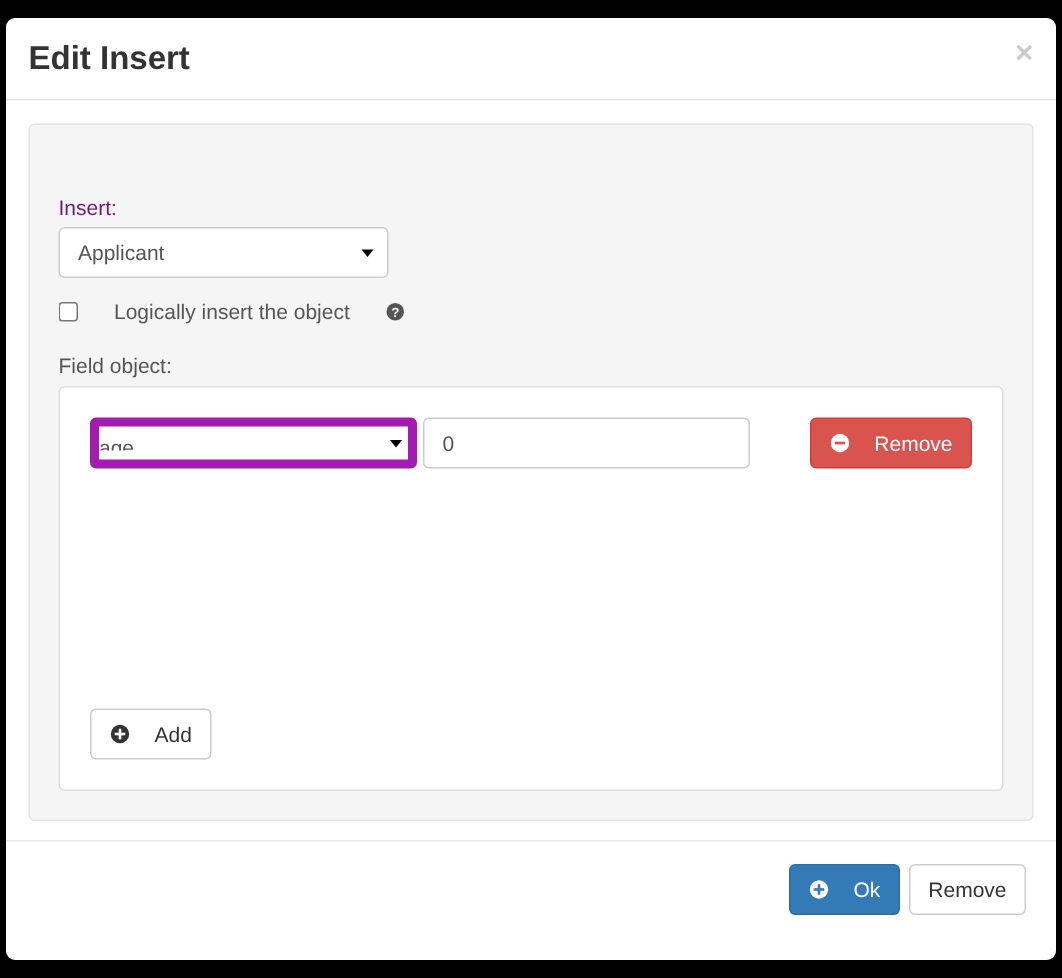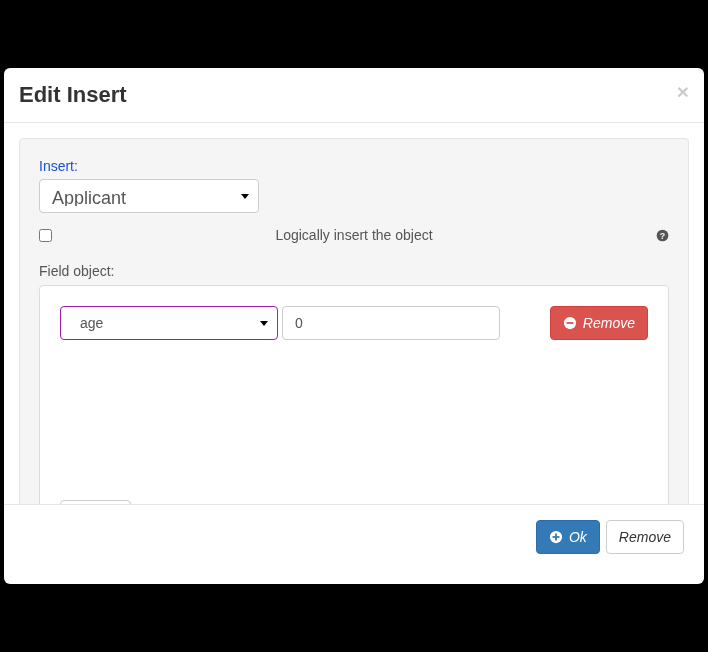--- a/index.html
+++ b/index.html
@@ -11,21 +11,21 @@
     background: #000;
     display: flex;
     align-items: center;
     justify-content: center;
     width: 708px;
     height: 652px;
   }
   .modal {
     background: #fff;
     width: 700px;
-    height: 516px;
+    height: 628px;
     border-radius: 6px;
     box-shadow: 0 5px 15px rgba(0,0,0,.5);
     display: flex;
     flex-direction: column;
     overflow: hidden;
   }
   .modal-header {
     padding: 15px 15px 15px 15px;
     border-bottom: 1px solid #e5e5e5;
     display: flex;
@@ -59,28 +59,29 @@
   .well {
     background: #f5f5f5;
     border: 1px solid #e3e3e3;
     border-radius: 4px;
     padding: 19px;
     min-height: 455px;
   }
   .form-label {
     display: block;
     margin-bottom: 5px;
-    color: #1d4ed8;
+    color: #701a75;
+    margin-top: 28px;
   }
   .form-select {
     display: block;
     width: 220px;
     height: 34px;
     padding: 6px 12px;
-    font-size: 18px;
+    font-size: 14px;
     line-height: 1.42857143;
     color: #555;
     background-color: #fff;
     border: 1px solid #ccc;
     border-radius: 4px;
     appearance: none;
     -webkit-appearance: none;
     background-image: none;
     position: relative;
   }
@@ -99,21 +100,20 @@
     border-right: 4px solid transparent;
     border-top: 5px solid #000;
     pointer-events: none;
   }
   .checkbox-row {
     margin-top: 14px;
     display: flex;
     align-items: center;
     gap: 24px;
     color: #555;
-    justify-content: space-between;
   }
   .checkbox-row input[type="checkbox"] {
     margin: 0;
   }
   .help-icon {
     display: inline-flex;
     align-items: center;
     justify-content: center;
     color: #555;
     font-size: 13px;
@@ -139,25 +139,25 @@
     align-items: center;
     gap: 4px;
   }
   .fv-select-wrap {
     position: relative;
     width: 218px;
   }
   .fv-select {
     width: 100%;
     height: 34px;
-    padding: 6px 19px;
+    padding: 6px 0;
     font-size: 14px;
     color: #555;
     background: #fff;
-    border: 1px solid #a21caf;
+    border: 6px solid #a21caf;
     border-radius: 4px;
     appearance: none;
     -webkit-appearance: none;
   }
   .fv-select-wrap::after {
     content: "";
     position: absolute;
     right: 10px;
     top: 50%;
     margin-top: -2px;
@@ -172,32 +172,31 @@
     padding: 6px 12px;
     font-size: 14px;
     color: #555;
     background: #fff;
     border: 1px solid #ccc;
     border-radius: 4px;
   }
   .btn {
     display: inline-flex;
     align-items: center;
-    gap: 6px;
+    gap: 16px;
     padding: 6px 12px;
     font-size: 14px;
     line-height: 1.42857143;
     border-radius: 4px;
     text-align: center;
     vertical-align: middle;
     cursor: pointer;
     border: 1px solid transparent;
     white-space: nowrap;
     height: 34px;
-    font-style: italic;
   }
   .btn-danger {
     color: #fff;
     background-color: #d9534f;
     border-color: #d43f3a;
   }
   .btn-default {
     color: #333;
     background-color: #fff;
     border-color: #ccc;

